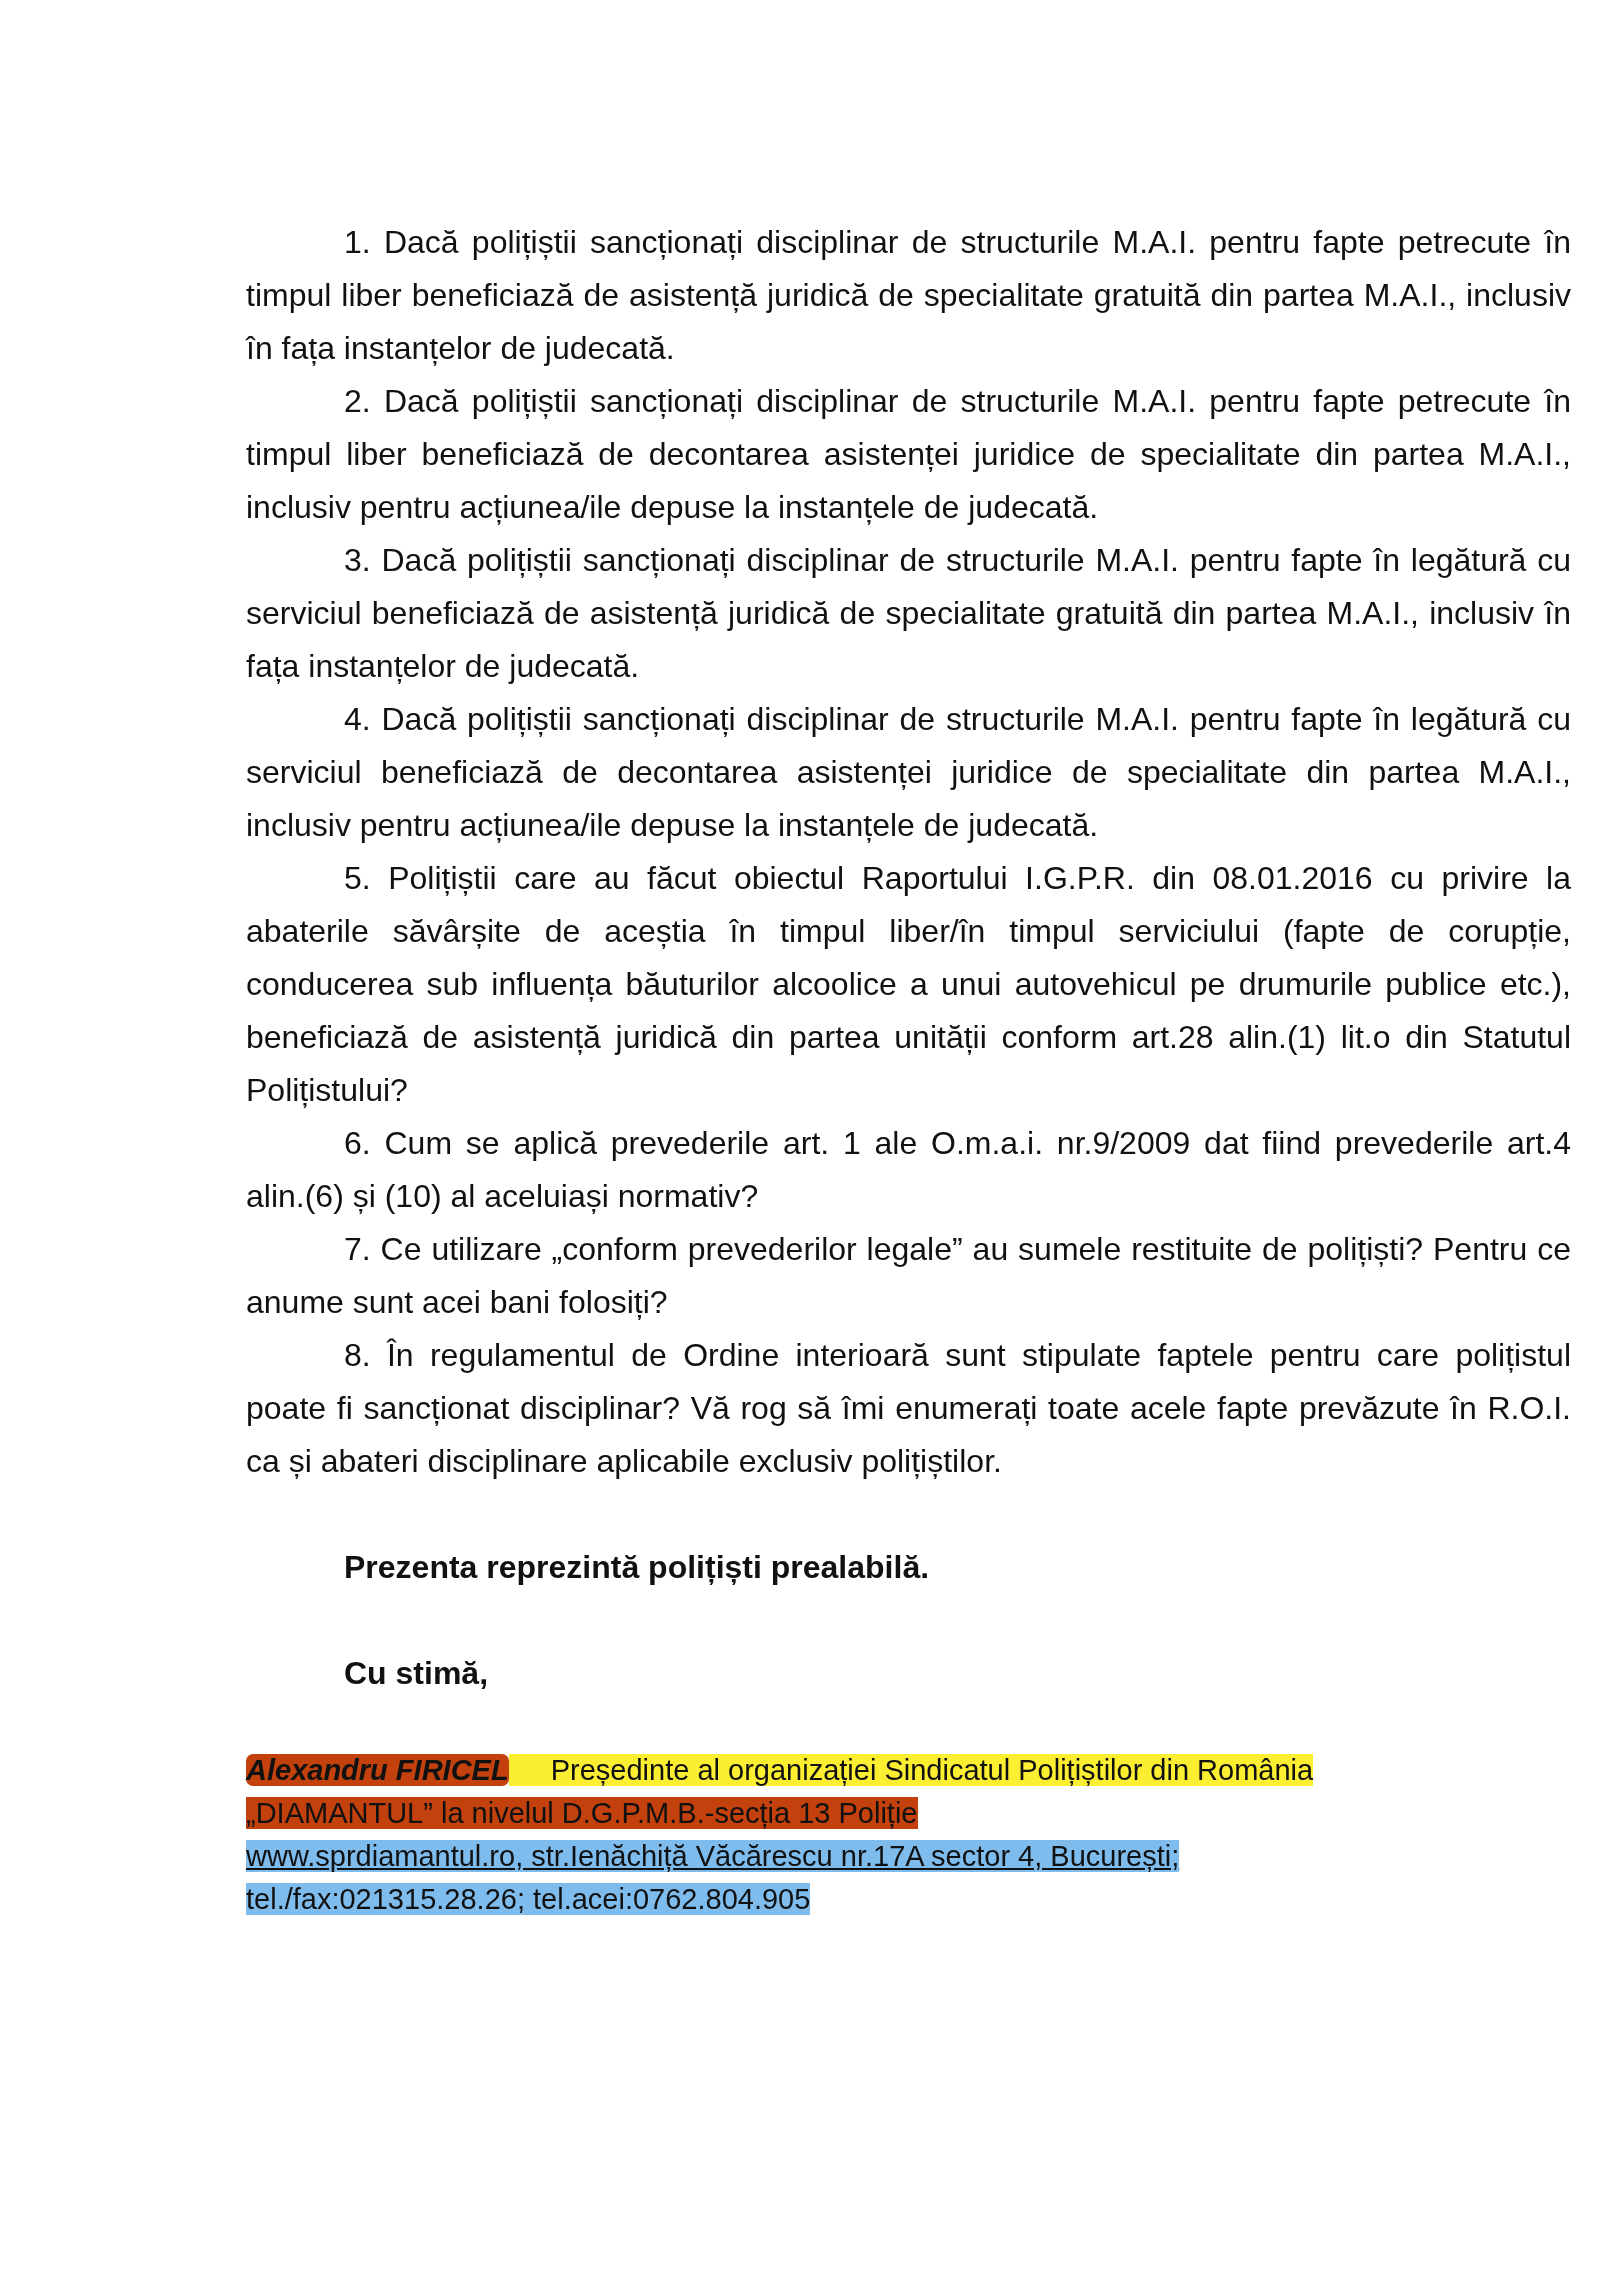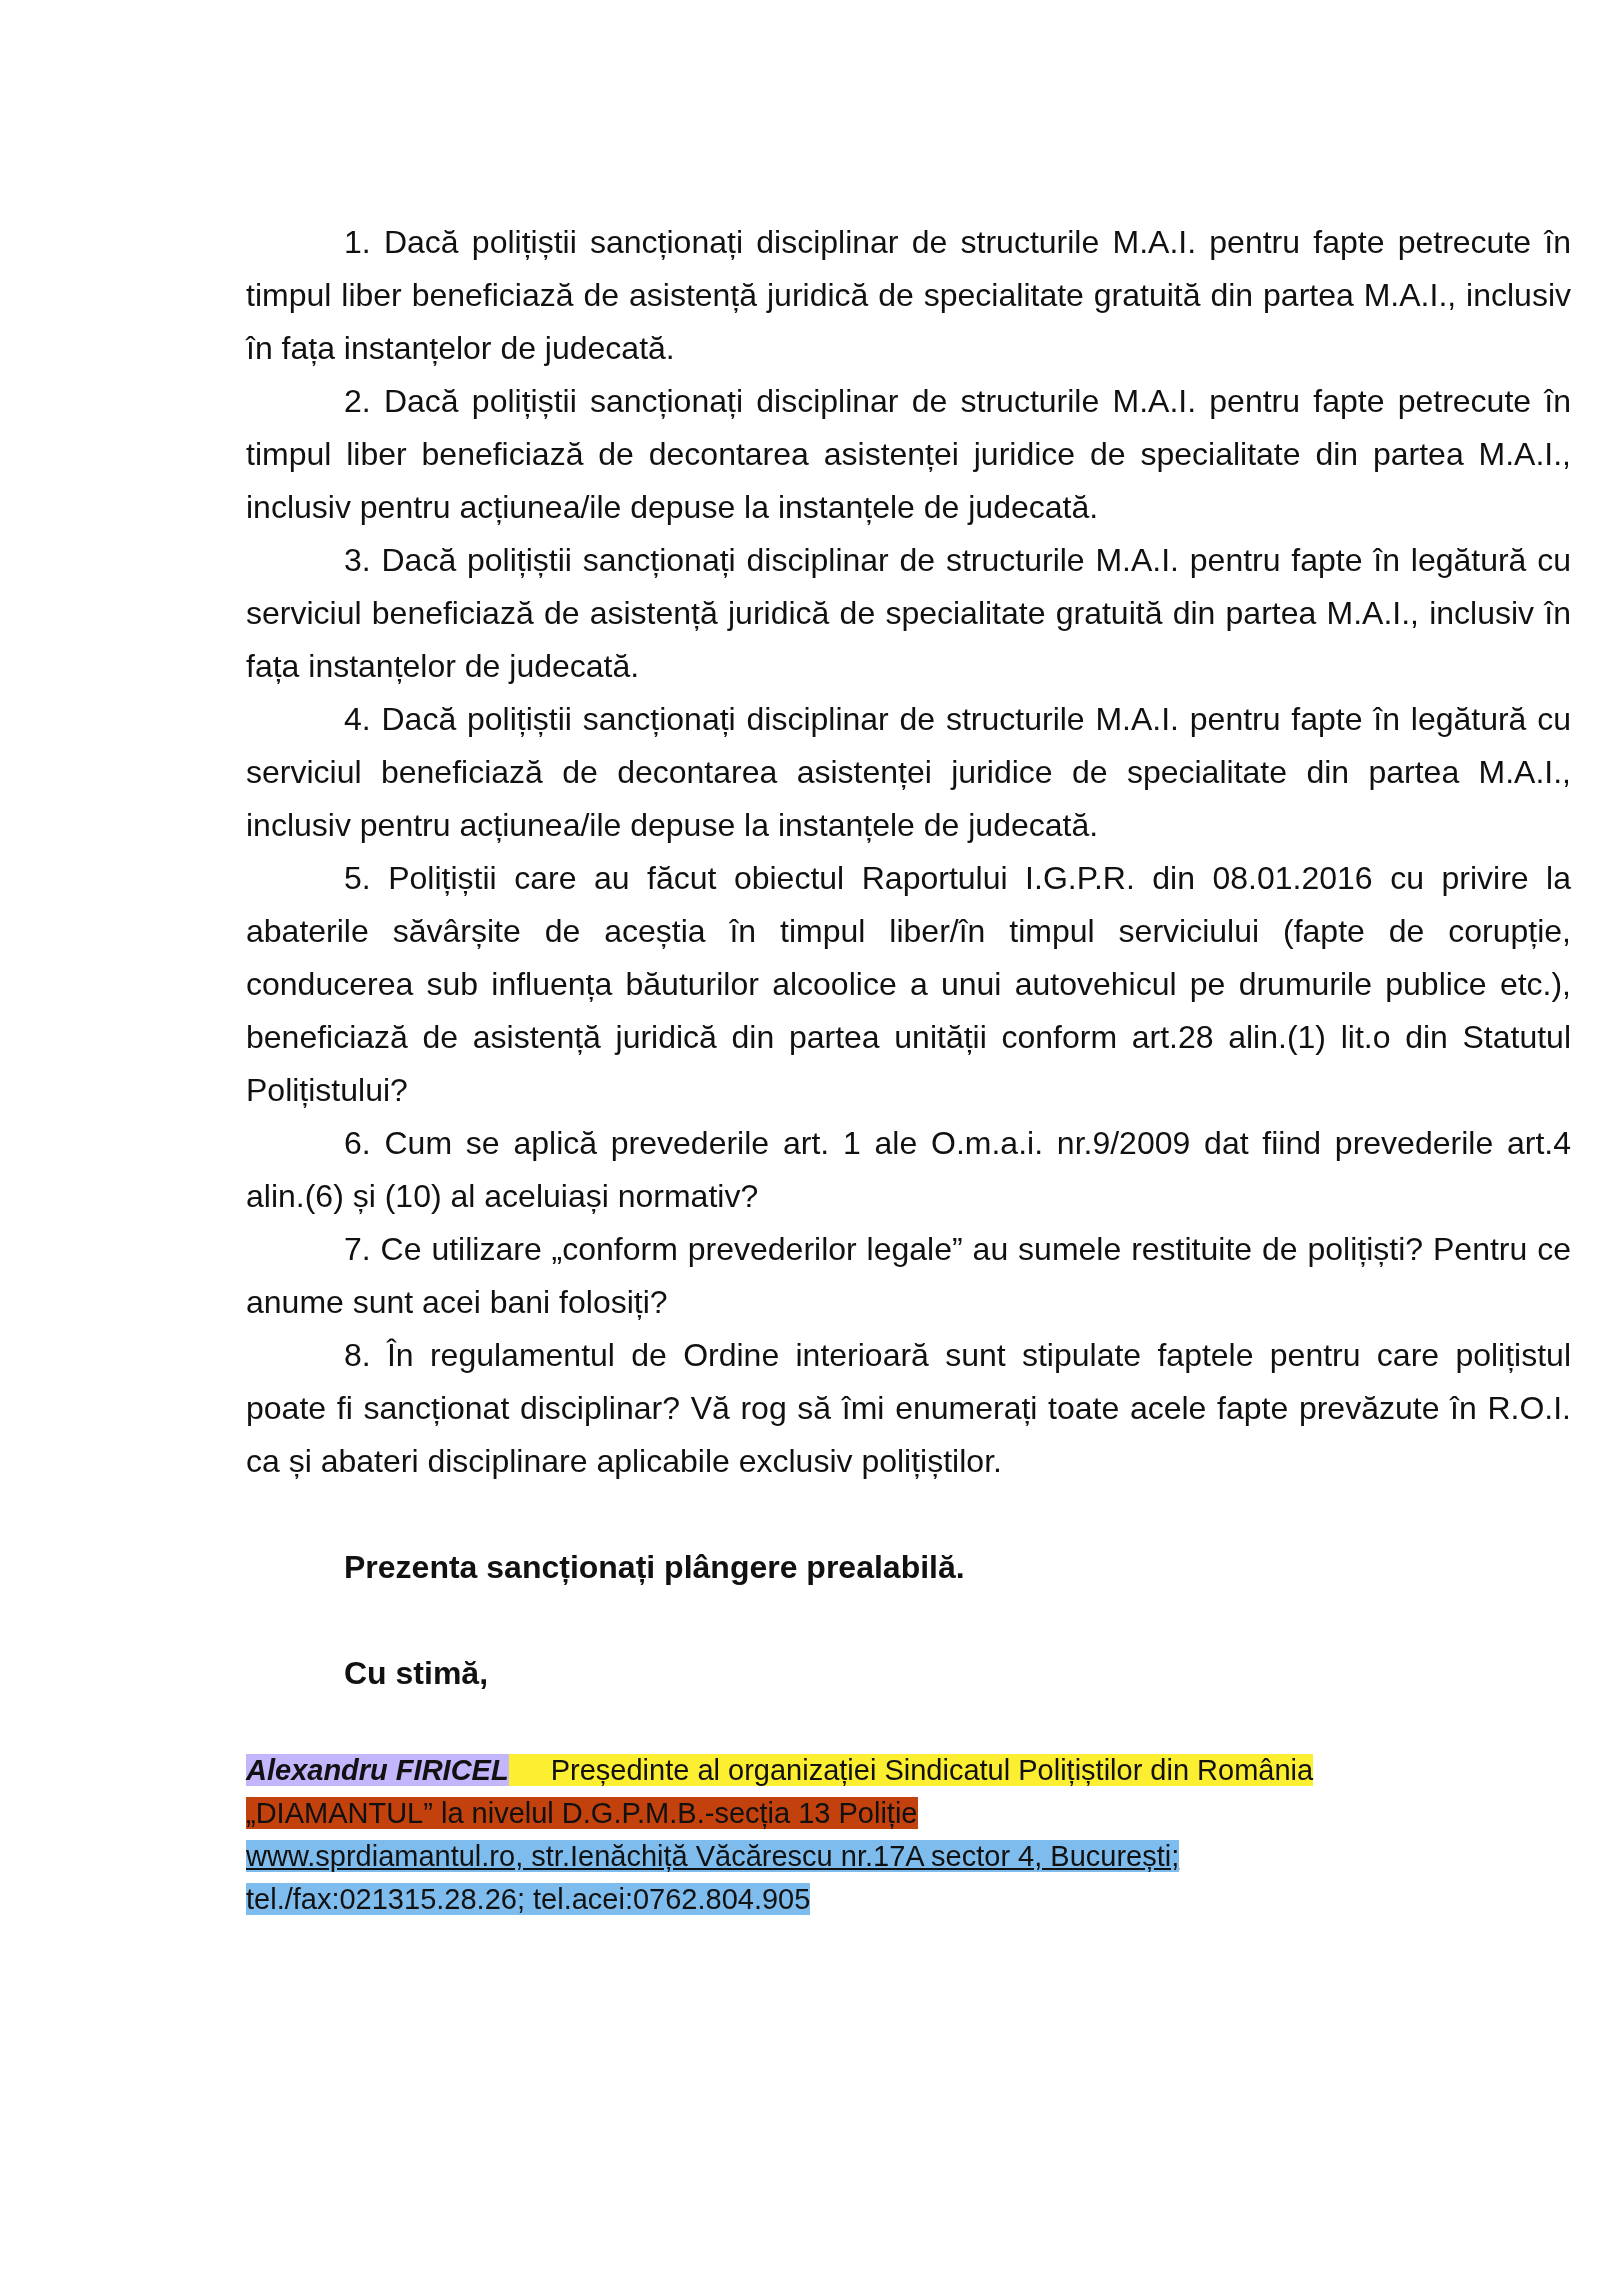--- a/index.html
+++ b/index.html
@@ -30,26 +30,26 @@
     <p class="para">2. Dacă polițiștii sancționați disciplinar de structurile M.A.I. pentru fapte petrecute în timpul liber beneficiază de decontarea asistenței juridice de specialitate din partea M.A.I., inclusiv pentru acțiunea/ile depuse la instanțele de judecată.</p>
     <p class="para">3. Dacă polițiștii sancționați disciplinar de structurile M.A.I. pentru fapte în legătură cu serviciul beneficiază de asistență juridică de specialitate gratuită din partea M.A.I., inclusiv în fața instanțelor de judecată.</p>
     <p class="para">4. Dacă polițiștii sancționați disciplinar de structurile M.A.I. pentru fapte în legătură cu serviciul beneficiază de decontarea asistenței juridice de specialitate din partea M.A.I., inclusiv pentru acțiunea/ile depuse la instanțele de judecată.</p>
     <p class="para">5. Polițiștii care au făcut obiectul Raportului I.G.P.R. din 08.01.2016 cu privire la abaterile săvârșite de aceștia în timpul liber/în timpul serviciului (fapte de corupție, conducerea sub influența băuturilor alcoolice a unui autovehicul pe drumurile publice etc.), beneficiază de asistență juridică din partea unității conform art.28 alin.(1) lit.o din Statutul Polițistului?</p>
     <p class="para">6. Cum se aplică prevederile art. 1 ale O.m.a.i. nr.9/2009 dat fiind prevederile art.4 alin.(6) și (10) al aceluiași normativ?</p>
     <p class="para">7. Ce utilizare „conform prevederilor legale” au sumele restituite de polițiști? Pentru ce anume sunt acei bani folosiți?</p>
     <p class="para">8. În regulamentul de Ordine interioară sunt stipulate faptele pentru care polițistul poate fi sancționat disciplinar? Vă rog să îmi enumerați toate acele fapte prevăzute în R.O.I. ca și abateri disciplinare aplicabile exclusiv polițiștilor.</p>
   </div>
 
   <div class="gap1"></div>
-  <p class="closing bold">Prezenta sancționați plângere prealabilă.</p>
+  <p class="closing bold">Prezenta reprezintă polițiști prealabilă.</p>
 
   <div class="gap2"></div>
   <p class="closing">Cu stimă,</p>
 
   <div class="gap3"></div>
   <div class="sig">
-    <span class="sig-line"><span class="hl-red" style="background: #c4b5fd;">Alexandru FIRICEL</span><span class="hl-yellow" style="background: rgb(252, 238, 49); padding-left: 34px;"> Președinte al organizației Sindicatul Polițiștilor din România </span></span>
+    <span class="sig-line"><span class="hl-red" style="background: #c2410c; border-radius: 7px;">Alexandru FIRICEL</span><span class="hl-yellow" style="background: rgb(252, 238, 49); padding-left: 34px;"> Președinte al organizației Sindicatul Polițiștilor din România </span></span>
     <span class="sig-line"><span class="hl-yellow" style="background: #c2410c;">„DIAMANTUL” la nivelul D.G.P.M.B.-secția 13 Poliție</span></span>
     <span class="sig-line"><span class="hl-blue" style="background: rgb(126, 188, 238); text-decoration: underline;">www.sprdiamantul.ro, str.Ienăchiță Văcărescu nr.17A sector 4, București;</span></span>
     <span class="sig-line"><span class="hl-blue" style="background: rgb(126, 188, 238);">tel./fax:021315.28.26; tel.acei:0762.804.905</span></span>
   </div>
 </div>
 
 
 </body></html>

